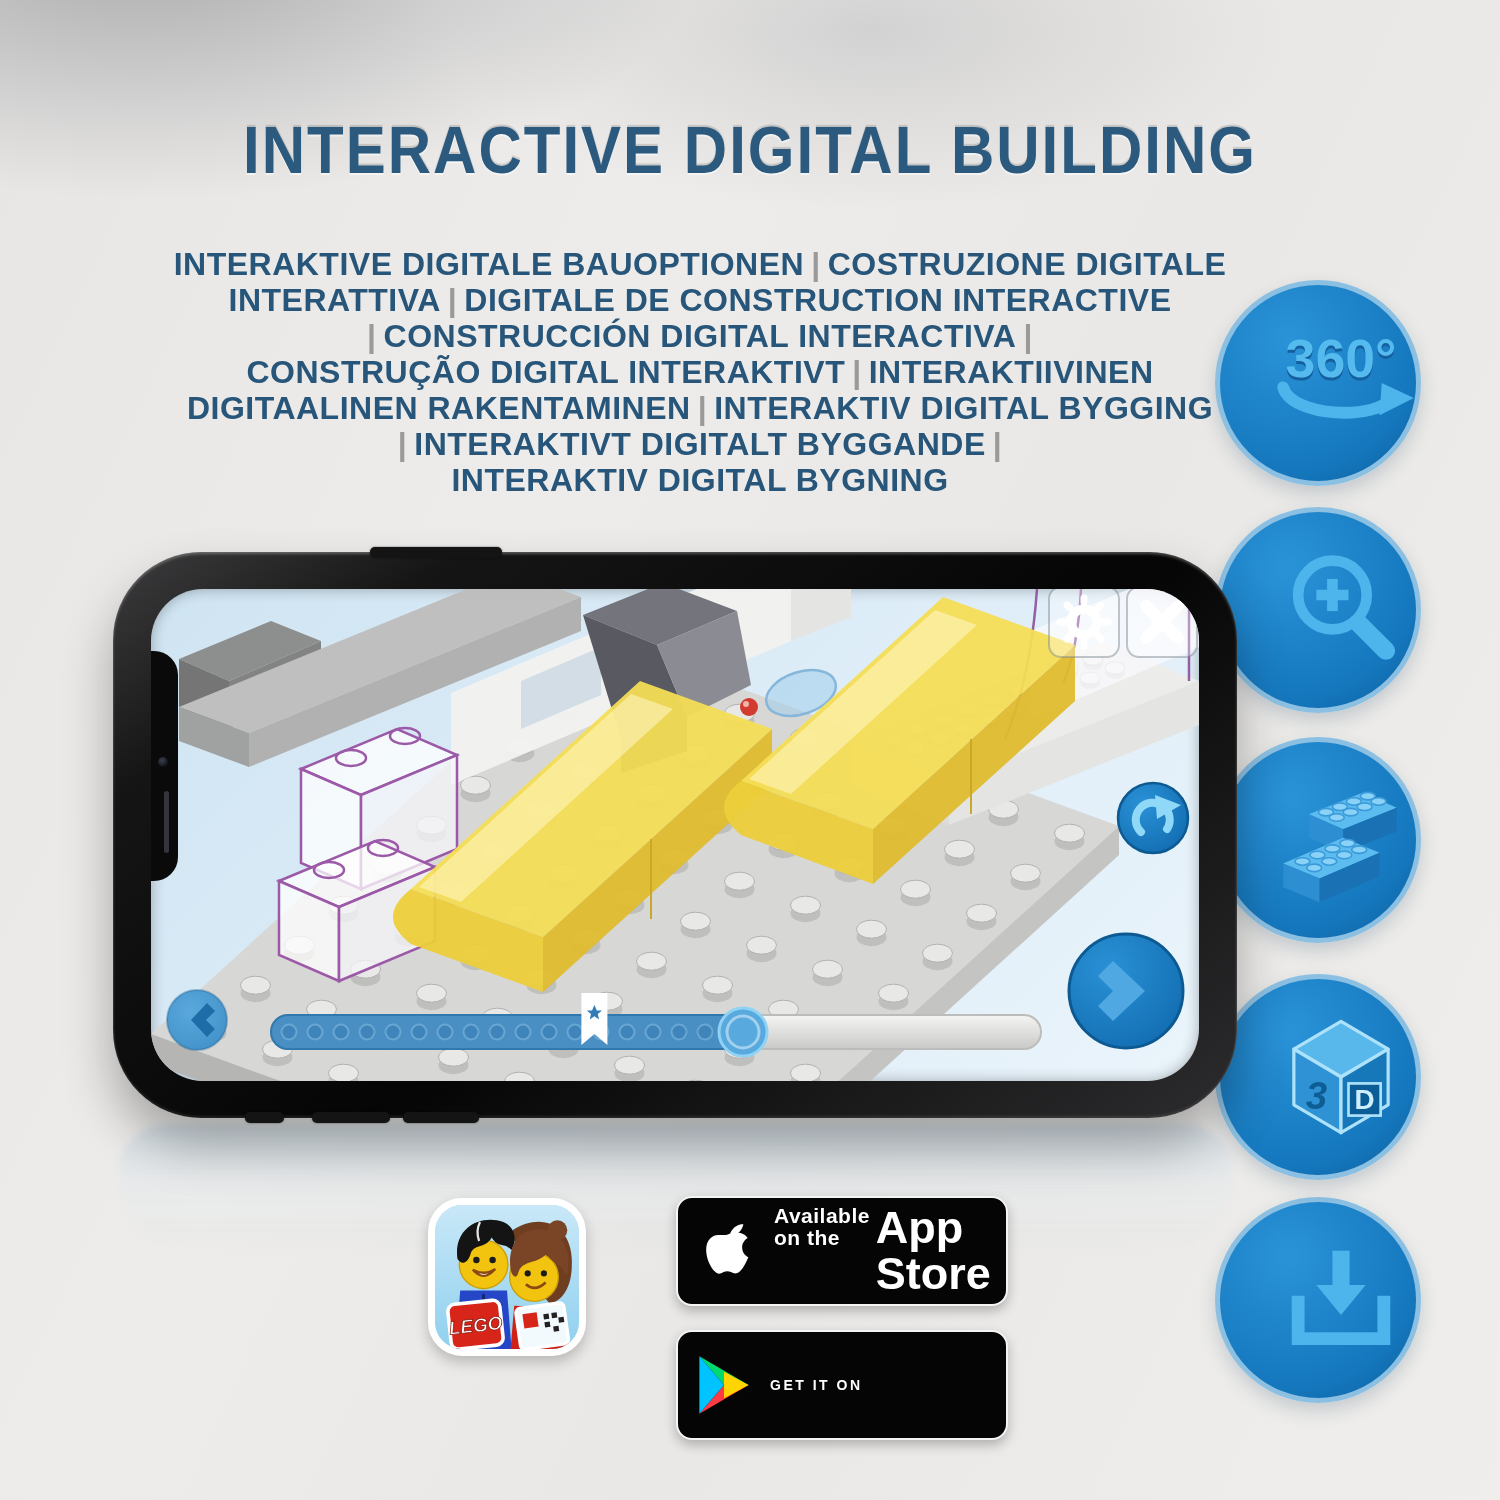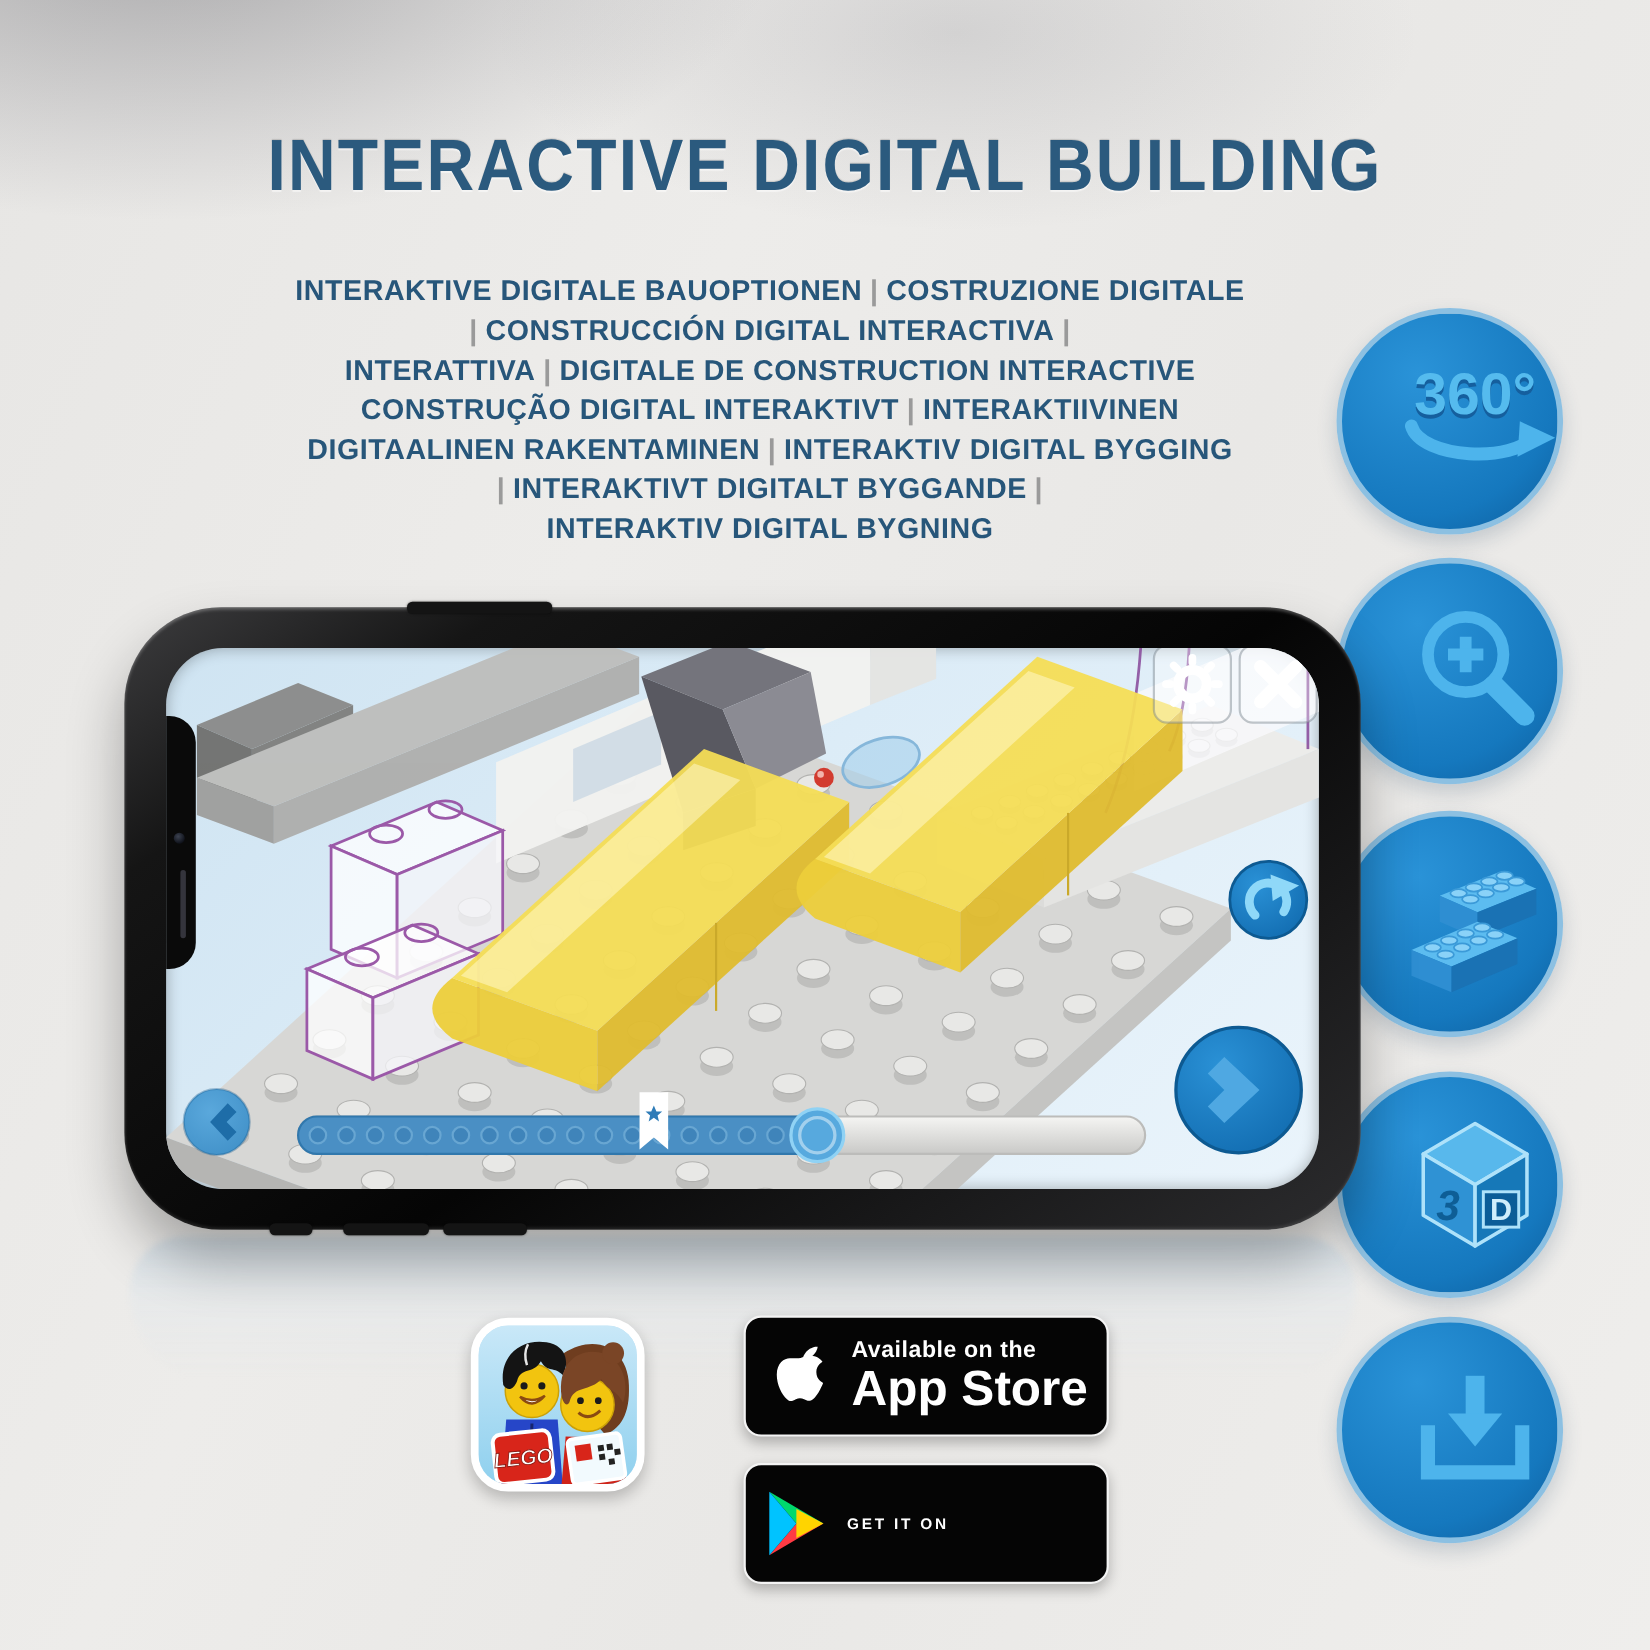--- a/index.html
+++ b/index.html
@@ -14,21 +14,21 @@
   .abs{position:absolute;}
   
   .title{
     left:0;top:112px;width:1500px;text-align:center;
     font-weight:bold;font-size:60px;letter-spacing:2px;color:var(--title-blue);
     transform:scaleY(1.10);transform-origin:top center;
     text-shadow:0 2px 1px rgba(255,255,255,.55), 0 -1px 1px rgba(0,0,0,.15);
   }
   .subtitle{
     left:95px;top:246px;width:1210px;text-align:center;
-    font-weight:bold;font-size:26px;line-height:36px;letter-spacing:.5px;
+    font-weight:bold;font-size:32px;line-height:36px;letter-spacing:.5px;
     color:#27567a;
   }
   .subtitle .pipe{color:#9a9a9a;padding:0 7px;font-weight:bold;}
   
   .feat{
     width:206px;height:206px;border-radius:50%;
     background:radial-gradient(circle at 35% 28%, #2a93d8, var(--accent) 68%, #0d5d9c);
     border:5px solid #8cc0e2;box-sizing:border-box;
     box-shadow:0 8px 18px rgba(40,70,100,.20);
     display:flex;align-items:center;justify-content:flex-end;
@@ -68,34 +68,34 @@
     box-shadow:0 6px 14px rgba(0,0,0,.22);background:#bfe2f4;
   }
   .appicon svg{width:100%;height:100%;display:block;}
   .badge{
     width:332px;height:110px;border-radius:16px;background:#050505;
     border:2px solid #f4f4f4;box-sizing:border-box;z-index:4;
     display:flex;align-items:center;color:#fff;
     box-shadow:0 5px 12px rgba(0,0,0,.25);
   }
   .badge .blogo{flex:0 0 auto;display:flex;align-items:center;justify-content:center;}
-  .badge .btxt{display:flex;flex-direction:column;justify-content:center;line-height:1.02;}
+  .badge .btxt{display:flex;justify-content:center;line-height:1.02;}
   .badge .l1{font-size:21px;font-weight:bold;letter-spacing:.5px;}
   .badge .l2{font-size:45px;font-weight:bold;letter-spacing:0;}
   .badge.gplay .l1{font-size:14px;letter-spacing:2.5px;font-weight:bold;}
   .badge.gplay .l2{font-size:42px;}
 </style>
 </head>
 <body style="--accent: #1578be; --title-blue: #2b5a7e;">
 
 <div class="abs title">INTERACTIVE DIGITAL BUILDING</div>
 <div class="abs subtitle" id="subtitle">
     <div><span>INTERAKTIVE DIGITALE BAUOPTIONEN</span><span class="pipe">|</span><span>COSTRUZIONE DIGITALE</span></div>
+    <div><span>INTERATTIVA</span><span class="pipe">|</span><span>DIGITALE DE CONSTRUCTION INTERACTIVE</span></div>
     <div><span></span><span class="pipe">|</span><span>CONSTRUCCIÓN DIGITAL INTERACTIVA</span><span class="pipe">|</span><span></span></div>
-    <div><span>INTERATTIVA</span><span class="pipe">|</span><span>DIGITALE DE CONSTRUCTION INTERACTIVE</span></div>
     <div><span>CONSTRUÇÃO DIGITAL INTERAKTIVT</span><span class="pipe">|</span><span>INTERAKTIIVINEN</span></div>
     <div><span>DIGITAALINEN RAKENTAMINEN</span><span class="pipe">|</span><span>INTERAKTIV DIGITAL BYGGING</span></div>
     <div><span></span><span class="pipe">|</span><span>INTERAKTIVT DIGITALT BYGGANDE</span><span class="pipe">|</span><span></span></div>
     <div><span>INTERAKTIV DIGITAL BYGNING</span></div>
   </div>
 
 <div class="abs feat" style="left:1215px;top:280px;">
   <svg viewBox="0 0 140 140">
     <text x="70" y="66" text-anchor="middle" font-size="50" font-weight="bold" fill="#1c6fae">&nbsp;</text>
     <text x="70" y="64" text-anchor="middle" font-size="50" font-weight="bold" fill="#155f9e" transform="translate(0,3)">360°</text>

